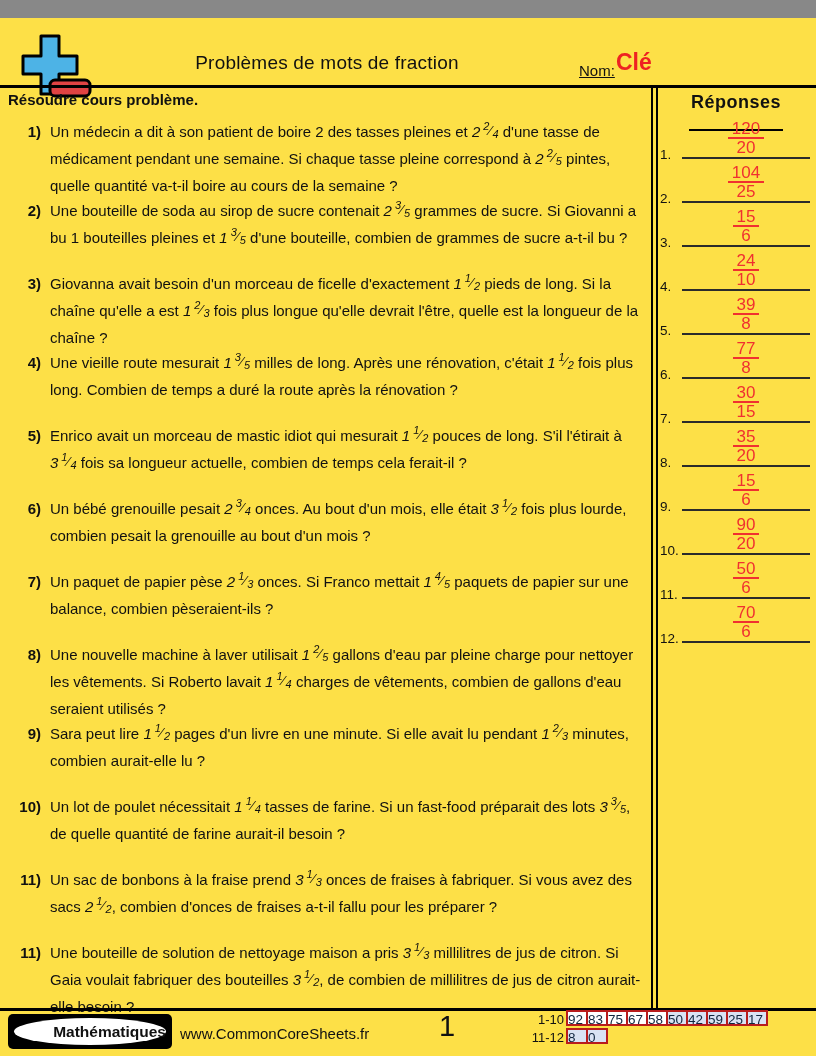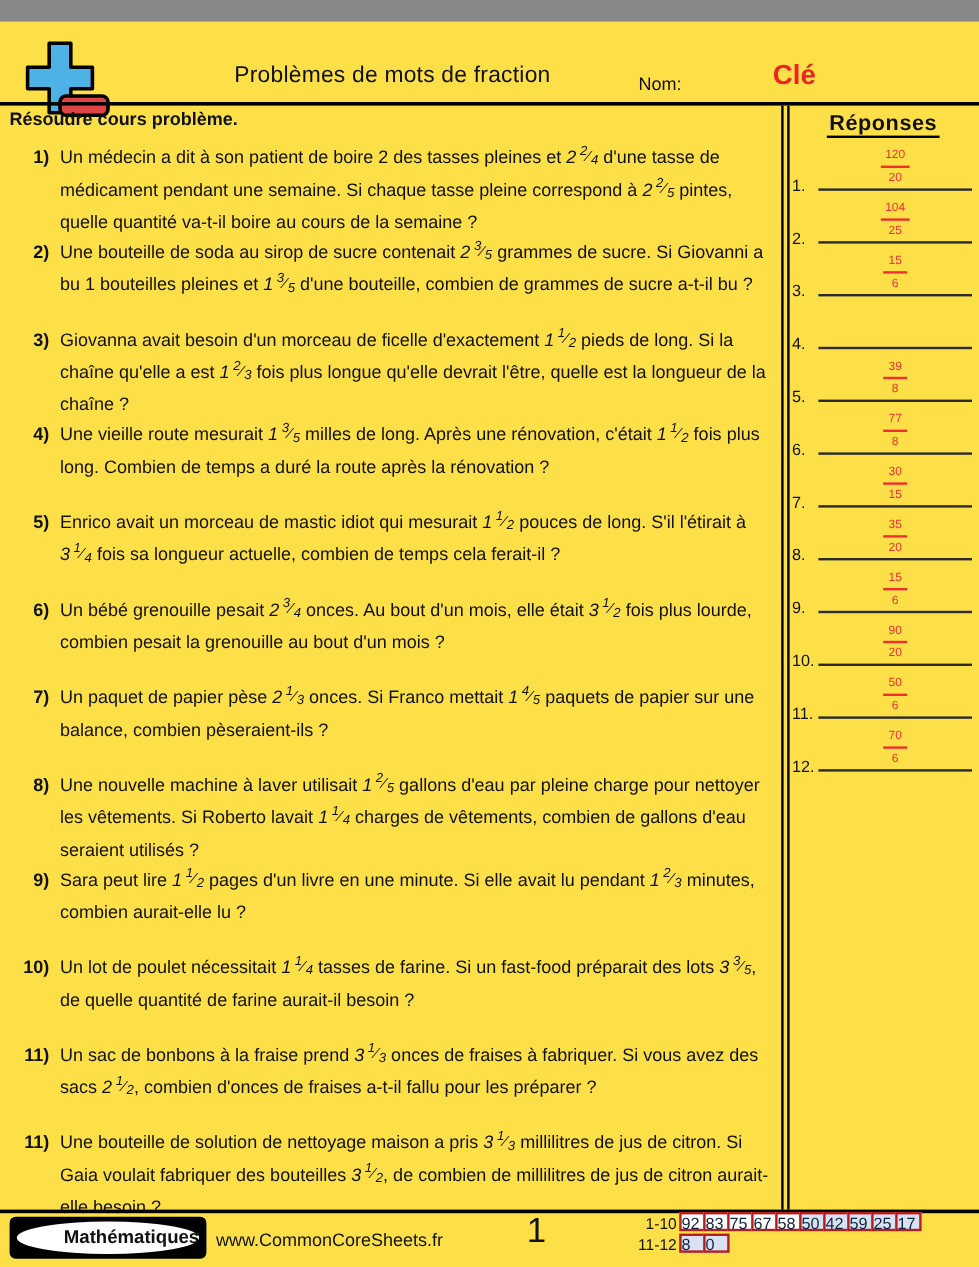--- a/index.html
+++ b/index.html
@@ -3,22 +3,22 @@
 <meta charset="utf-8">
 <style>
   * { margin:0; padding:0; box-sizing:border-box; }
   html,body { background:#888; }
   body { font-family:"Liberation Sans", sans-serif; color:#111; }
   .sheet { position:relative; width:816px; height:1056px; background:#fde047; margin:18px auto; overflow:hidden; }
 
   
   .logo { position:absolute; left:12px; top:12px; width:80px; height:70px; }
   .page-title { position:absolute; left:147px; top:34px; width:360px; text-align:center; font-size:19px; letter-spacing:.2px; }
-  .name-label { position:absolute; left:532px; top:44px; font-size:15px; }
-  .name-value { position:absolute; left:644px; top:31px; font-size:23px; font-weight:bold; color:#ee2222;text-align:right; }
+  .name-label { position:absolute; left:579px; top:44px; font-size:15px;text-decoration:underline; }
+  .name-value { position:absolute; left:616px; top:31px; font-size:23px; font-weight:bold; color:#ee2222;text-align:right; }
   .header-line { position:absolute; left:0; top:67px; width:816px; height:3px; background:#000; }
 
   
   .instructions { position:absolute; left:8px; top:73px; font-size:15px; font-weight:bold; }
   .divider { position:absolute; left:651px; top:70px; height:920px; width:7px;
              border-left:2px solid #000; border-right:2px solid #000; }
 
   .problems { position:absolute; left:0; top:101px; width:650px; }
   .problem { display:flex; min-height:73px; align-items:flex-start; }
   .pn { width:50px; padding-right:9px; text-align:right; font-weight:bold; font-size:15px; line-height:25px; flex:none; }
@@ -26,26 +26,26 @@
 
   .ifrac { white-space:nowrap;font-style:italic; }
   .iw { margin-right:1px; }
   .ifn { font-size:11px; position:relative; top:-7px; margin-left:2px; }
   .ifsl { font-size:12px; position:relative; top:-2px; }
   .ifd { font-size:11px; position:relative; top:1px; margin-left:1px; }
 
   
   .answers { position:absolute; left:660px; top:70px; width:152px; }
   .ans-title-wrap { height:30px; text-align:center; padding-top:4px; }
-  .ans-title { font-size:18px; font-weight:bold; letter-spacing:.5px; border-bottom:2px solid #000; padding:0 2px 1px 2px; }
+  .ans-title { font-size:18px; font-weight:bold; letter-spacing:.5px; border-bottom:2px solid #000; padding:0 2px 17px 2px; }
   .ans { position:relative; height:44px; }
   .ans-num { position:absolute; left:0; bottom:0; width:22px; font-size:13.5px; }
   .ans-line { position:absolute; left:22px; right:2px; bottom:3px; border-bottom:2px solid #2b2b2b; height:1px; }
   .afrac-wrap { position:absolute; left:22px; right:2px; bottom:5px; text-align:center; }
-  .afrac { display:inline-block; color:#f03030; font-size:10px; line-height:17px; }
+  .afrac { display:inline-block; color:#f03030; font-size:17px; line-height:17px; }
   .afrac .n { display:block; border-bottom:2px solid #f03030; padding:0 4px; }
   .afrac .d { display:block; }
 
   
   .footer-line { position:absolute; left:0; top:990px; width:816px; height:3px; background:#000; }
   .badge { position:absolute; left:8px; top:996px; width:164px; height:35px; background:#000; border-radius:5px;
            display:flex; align-items:center; justify-content:center; }
   .badge-oval { width:152px; height:27px; background:#fff; border-radius:50%; display:flex; align-items:center; justify-content:flex-end; }
   .badge-oval span { font-size:15.5px; font-weight:bold; }
   .website { position:absolute; left:180px; top:1007px; font-size:15px; }
@@ -143,20 +143,21 @@
           <div class="afrac-wrap"><div class="afrac"><div class="n">104</div><div class="d">25</div></div></div>
           <div class="ans-line"></div>
         </div>
         <div class="ans">
           <div class="ans-num">3.</div>
           <div class="afrac-wrap"><div class="afrac"><div class="n">15</div><div class="d">6</div></div></div>
           <div class="ans-line"></div>
         </div>
         <div class="ans">
           <div class="ans-num">4.</div>
+          <div class="afrac-wrap"><div class="afrac"><div class="n">24</div><div class="d">10</div></div></div>
           <div class="ans-line"></div>
         </div>
         <div class="ans">
           <div class="ans-num">5.</div>
           <div class="afrac-wrap"><div class="afrac"><div class="n">39</div><div class="d">8</div></div></div>
           <div class="ans-line"></div>
         </div>
         <div class="ans">
           <div class="ans-num">6.</div>
           <div class="afrac-wrap"><div class="afrac"><div class="n">77</div><div class="d">8</div></div></div>

